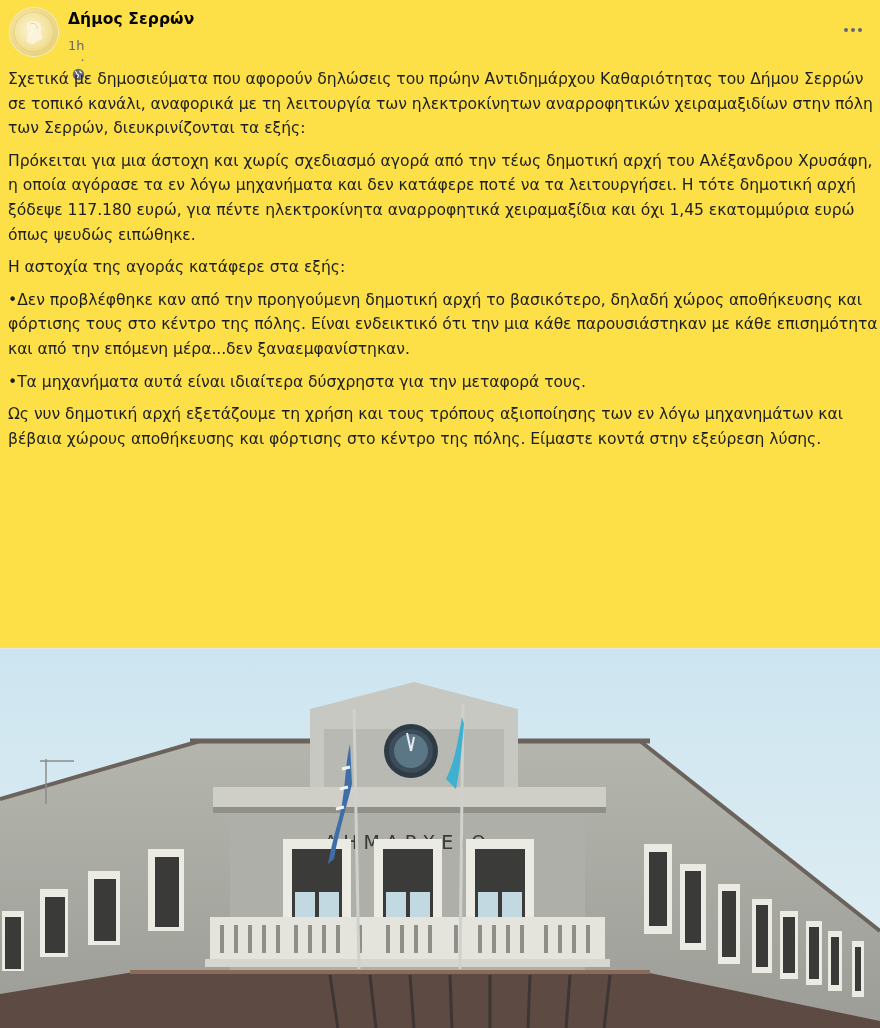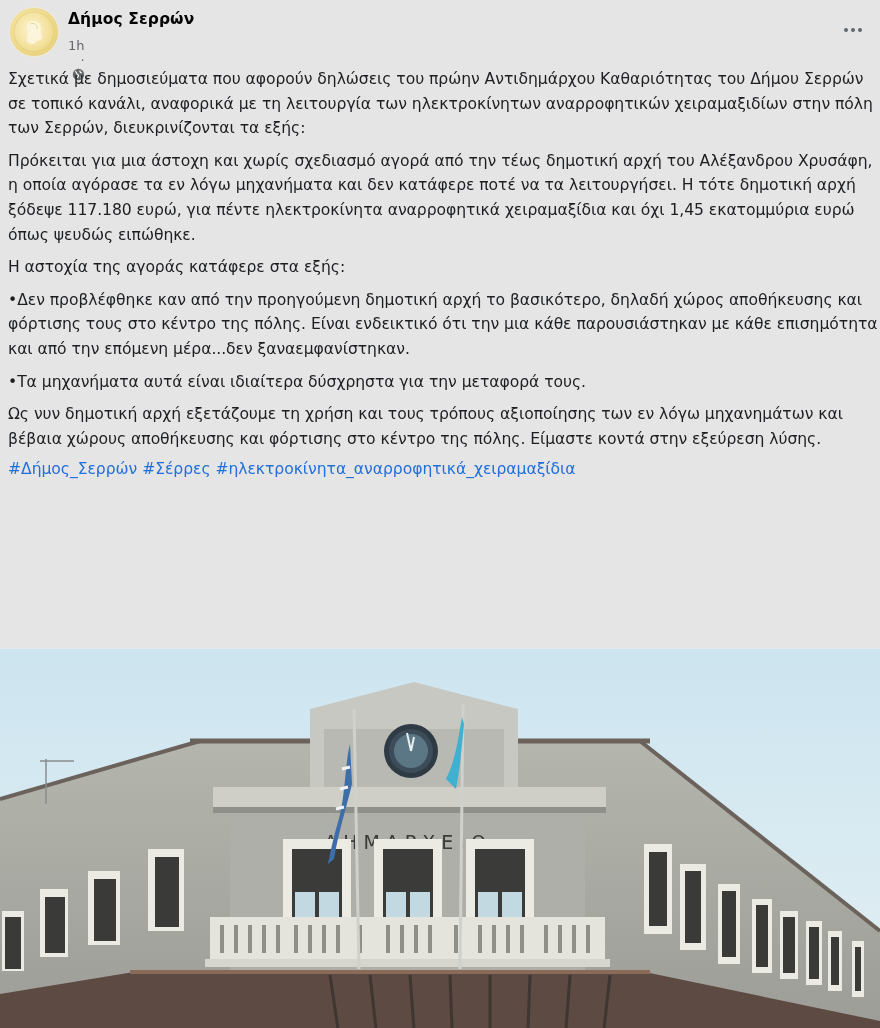--- a/index.html
+++ b/index.html
@@ -1,19 +1,19 @@
 <!DOCTYPE html>
 <html><head>
   <meta charset="utf-8">
   <style>
     * { box-sizing: border-box; margin: 0; padding: 0; }
     html, body { width: 880px; height: 1028px; overflow: hidden; background: #ffffff; }
     body { font-family: "DejaVu Sans", "Liberation Sans", sans-serif; color: #1c1e21; }
 
-    .post { position: relative; width: 880px; height: 1028px; background: #e5e5e5; }
+    .post { position: relative; width: 880px; height: 1028px; background: #fde047; }
 
     
     .post-header { position: absolute; left: 0; top: 0; width: 880px; height: 62px; }
     .avatar { position: absolute; left: 10px; top: 8px; width: 48px; height: 48px; border-radius: 50%;
       background: radial-gradient(circle at 45% 45%, #fbf4d2 0%, #f4e3a0 45%, #e7cf76 75%, #f6efcf 100%);
       box-shadow: 0 0 0 1px #f1ead0; overflow: hidden; }
     .avatar svg { position: absolute; left: 0; top: 0; }
     .author-name { position: absolute; left: 68px; top: 10px; font-size: 15.5px; font-weight: bold; color: #050505; letter-spacing: 0.1px; }
     .post-meta { position: absolute; left: 68px; top: 38px; font-size: 13px; color: #65676b; display: flex; align-items: flex-end; gap: 0; flex-direction: column; }
     .globe-icon { width: 13px; height: 13px; display: inline-block; }
@@ -63,25 +63,20 @@
     </div>
   </div>
 
   <div class="post-text">
     <p>Σχετικά με δημοσιεύματα που αφορούν δηλώσεις του πρώην Αντιδημάρχου Καθαριότητας του Δήμου Σερρών σε τοπικό κανάλι, αναφορικά με τη λειτουργία των ηλεκτροκίνητων αναρροφητικών χειραμαξιδίων στην πόλη των Σερρών, διευκρινίζονται τα εξής:</p>
     <p>Πρόκειται για μια άστοχη και χωρίς σχεδιασμό αγορά από την τέως δημοτική αρχή του Αλέξανδρου Χρυσάφη, η οποία αγόρασε τα εν λόγω μηχανήματα και δεν κατάφερε ποτέ να τα λειτουργήσει. Η τότε δημοτική αρχή ξόδεψε 117.180 ευρώ, για πέντε ηλεκτροκίνητα αναρροφητικά χειραμαξίδια και όχι 1,45 εκατομμύρια ευρώ όπως ψευδώς ειπώθηκε.</p>
     <p>Η αστοχία της αγοράς κατάφερε στα εξής:</p>
     <p>•Δεν προβλέφθηκε καν από την προηγούμενη δημοτική αρχή το βασικότερο, δηλαδή χώρος αποθήκευσης και φόρτισης τους στο κέντρο της πόλης. Είναι ενδεικτικό ότι την μια κάθε παρουσιάστηκαν με κάθε επισημότητα και από την επόμενη μέρα...δεν ξαναεμφανίστηκαν.</p>
     <p>•Τα μηχανήματα αυτά είναι ιδιαίτερα δύσχρηστα για την μεταφορά τους.</p>
     <p class="tight">Ως νυν δημοτική αρχή εξετάζουμε τη χρήση και τους τρόπους αξιοποίησης των εν λόγω μηχανημάτων και βέβαια χώρους αποθήκευσης και φόρτισης στο κέντρο της πόλης. Είμαστε κοντά στην εξεύρεση λύσης.</p>
-    <div class="hashtags">
-      <a class="hashtag">#Δήμος_Σερρών</a> 
-      <a class="hashtag">#Σέρρες</a> 
-      <a class="hashtag">#ηλεκτροκίνητα_αναρροφητικά_χειραμαξίδια</a>
-    </div>
   </div>
 
   <div class="photo">
     <svg width="880" height="380" viewBox="0 0 880 380">
       <defs>
         <linearGradient id="sky" x1="0" y1="0" x2="0" y2="1">
           <stop offset="0" stop-color="#cde5f0"></stop>
           <stop offset="1" stop-color="#e3eff3"></stop>
         </linearGradient>
         <linearGradient id="wall" x1="0" y1="0" x2="0" y2="1">

